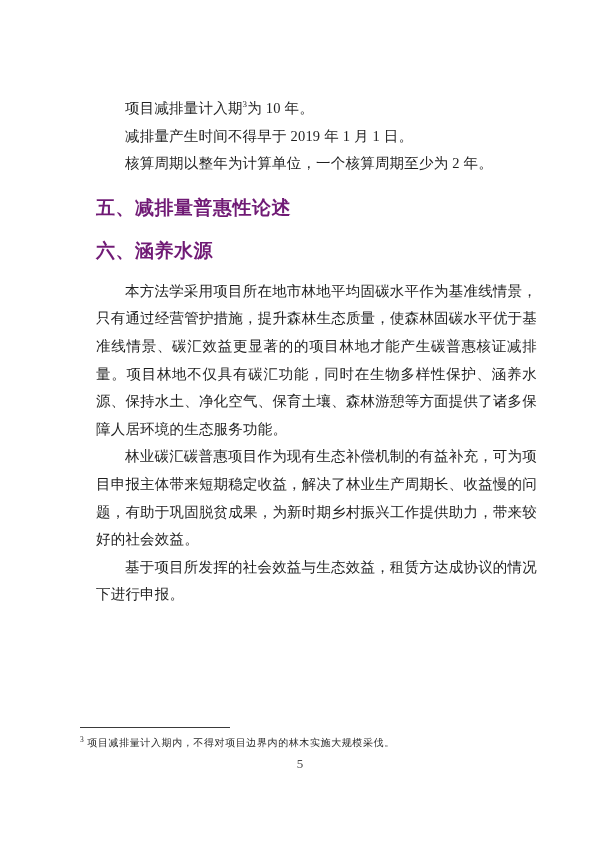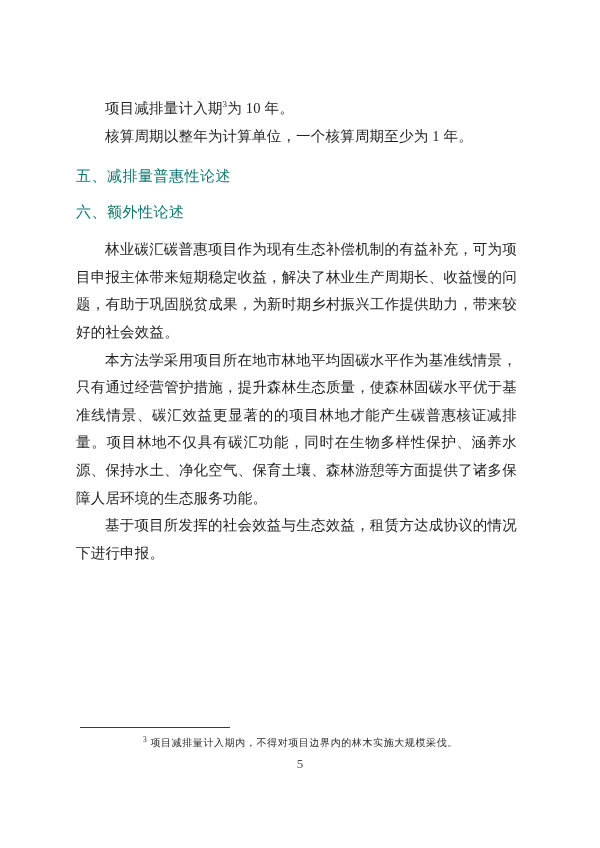--- a/index.html
+++ b/index.html
@@ -8,37 +8,37 @@
     position: relative;
     width: 600px;
     height: 848px;
     background: #ffffff;
     overflow: hidden;
     font-family: "Liberation Serif", "DejaVu Serif", serif;
     color: #1f1f1f;
   }
   .content {
     position: absolute;
-    left: 76px;
+    left: 96px;
     top: 95px;
     width: 441px;
   }
   .body-p {
     margin: 0;
     font-size: 14.5px;
     line-height: 27.6px;
     text-indent: 2em;
     text-align: justify;
     letter-spacing: 0.2px;
   }
   .sec-heading {
     font-family: "Liberation Sans", "DejaVu Sans", sans-serif;
-    font-weight: 400;
-    font-size: 15px;
-    color: #0f766e;
+    font-weight: 700;
+    font-size: 19px;
+    color: #701a75;
     letter-spacing: 0.5px;
     margin: 17px 0 14px 0;
   }
   .fn-ref {
     font-size: 9px;
     line-height: 0;
     vertical-align: super;
   }
   .footnote-area {
     position: absolute;
@@ -51,21 +51,20 @@
     height: 0;
     border-top: 1.2px solid #3a3a3a;
     margin: 0 0 5px 0;
   }
   .footnote {
     margin: 0;
     font-size: 10px;
     line-height: 14px;
     color: #2a2a2a;
     letter-spacing: 0.6px;
-    text-align: center;
   }
   .fn-sup {
     font-size: 7.5px;
     vertical-align: super;
     margin-right: 3px;
   }
   .page-number {
     position: absolute;
     top: 756px;
     left: 0;
@@ -77,32 +76,33 @@
 </style>
 </head>
 <body>
 
 <div class="page">
 
   <div class="content">
 
     <p class="body-p"><span>项目减排量计入期</span><sup class="fn-ref">3</sup><span>为 10 年。</span></p>
 
+    <p class="body-p">减排量产生时间不得早于 2019 年 1 月 1 日。</p>
 
-    <p class="body-p">核算周期以整年为计算单位，一个核算周期至少为 1 年。</p>
+    <p class="body-p">核算周期以整年为计算单位，一个核算周期至少为 2 年。</p>
 
     <h2 class="sec-heading">五、减排量普惠性论述</h2>
 
 
 
-    <h2 class="sec-heading">六、额外性论述</h2>
+    <h2 class="sec-heading">六、涵养水源</h2>
+
+    <p class="body-p">本方法学采用项目所在地市林地平均固碳水平作为基准线情景，只有通过经营管护措施，提升森林生态质量，使森林固碳水平优于基准线情景、碳汇效益更显著的的项目林地才能产生碳普惠核证减排量。项目林地不仅具有碳汇功能，同时在生物多样性保护、涵养水源、保持水土、净化空气、保育土壤、森林游憩等方面提供了诸多保障人居环境的生态服务功能。</p>
 
     <p class="body-p">林业碳汇碳普惠项目作为现有生态补偿机制的有益补充，可为项目申报主体带来短期稳定收益，解决了林业生产周期长、收益慢的问题，有助于巩固脱贫成果，为新时期乡村振兴工作提供助力，带来较好的社会效益。</p>
-
-    <p class="body-p">本方法学采用项目所在地市林地平均固碳水平作为基准线情景，只有通过经营管护措施，提升森林生态质量，使森林固碳水平优于基准线情景、碳汇效益更显著的的项目林地才能产生碳普惠核证减排量。项目林地不仅具有碳汇功能，同时在生物多样性保护、涵养水源、保持水土、净化空气、保育土壤、森林游憩等方面提供了诸多保障人居环境的生态服务功能。</p>
 
     <p class="body-p">基于项目所发挥的社会效益与生态效益，租赁方达成协议的情况下进行申报。</p>
 
   </div>
 
   <div class="footnote-area">
     <div class="footnote-separator"></div>
     <p class="footnote"><sup class="fn-sup">3</sup><span>项目减排量计入期内，不得对项目边界内的林木实施大规模采伐。</span></p>
   </div>
 

